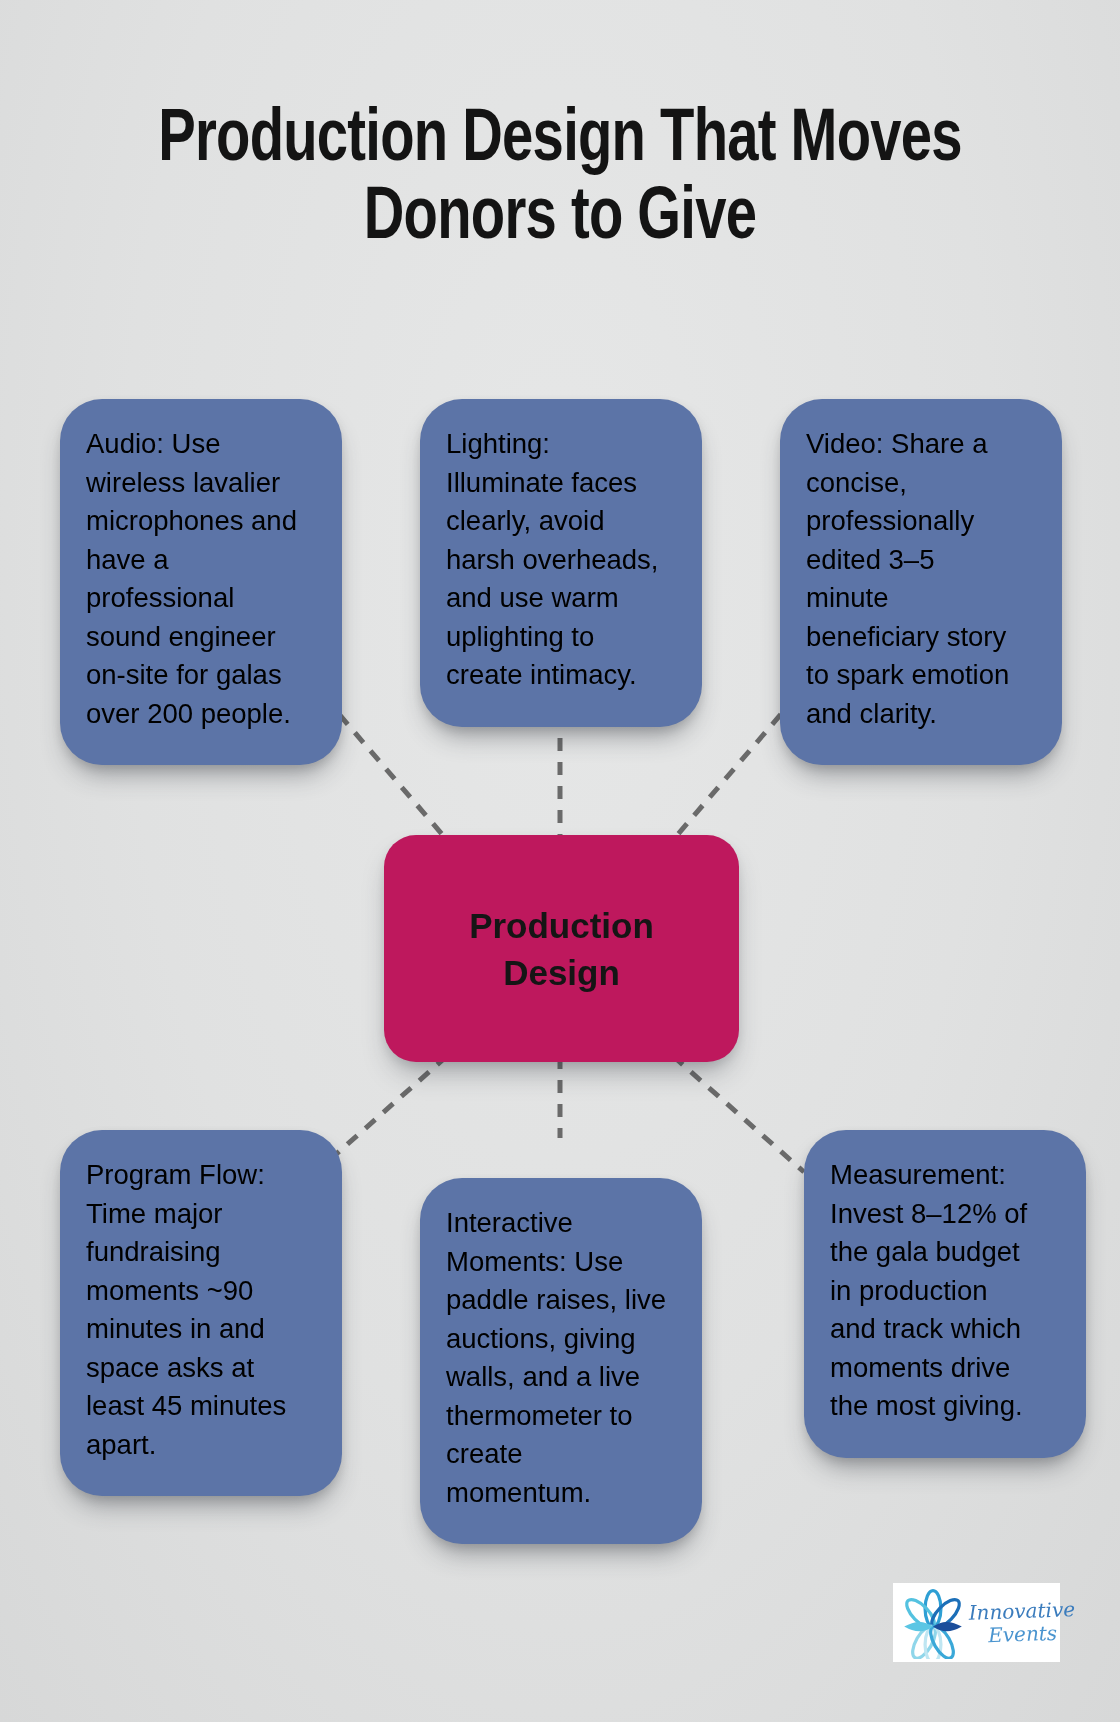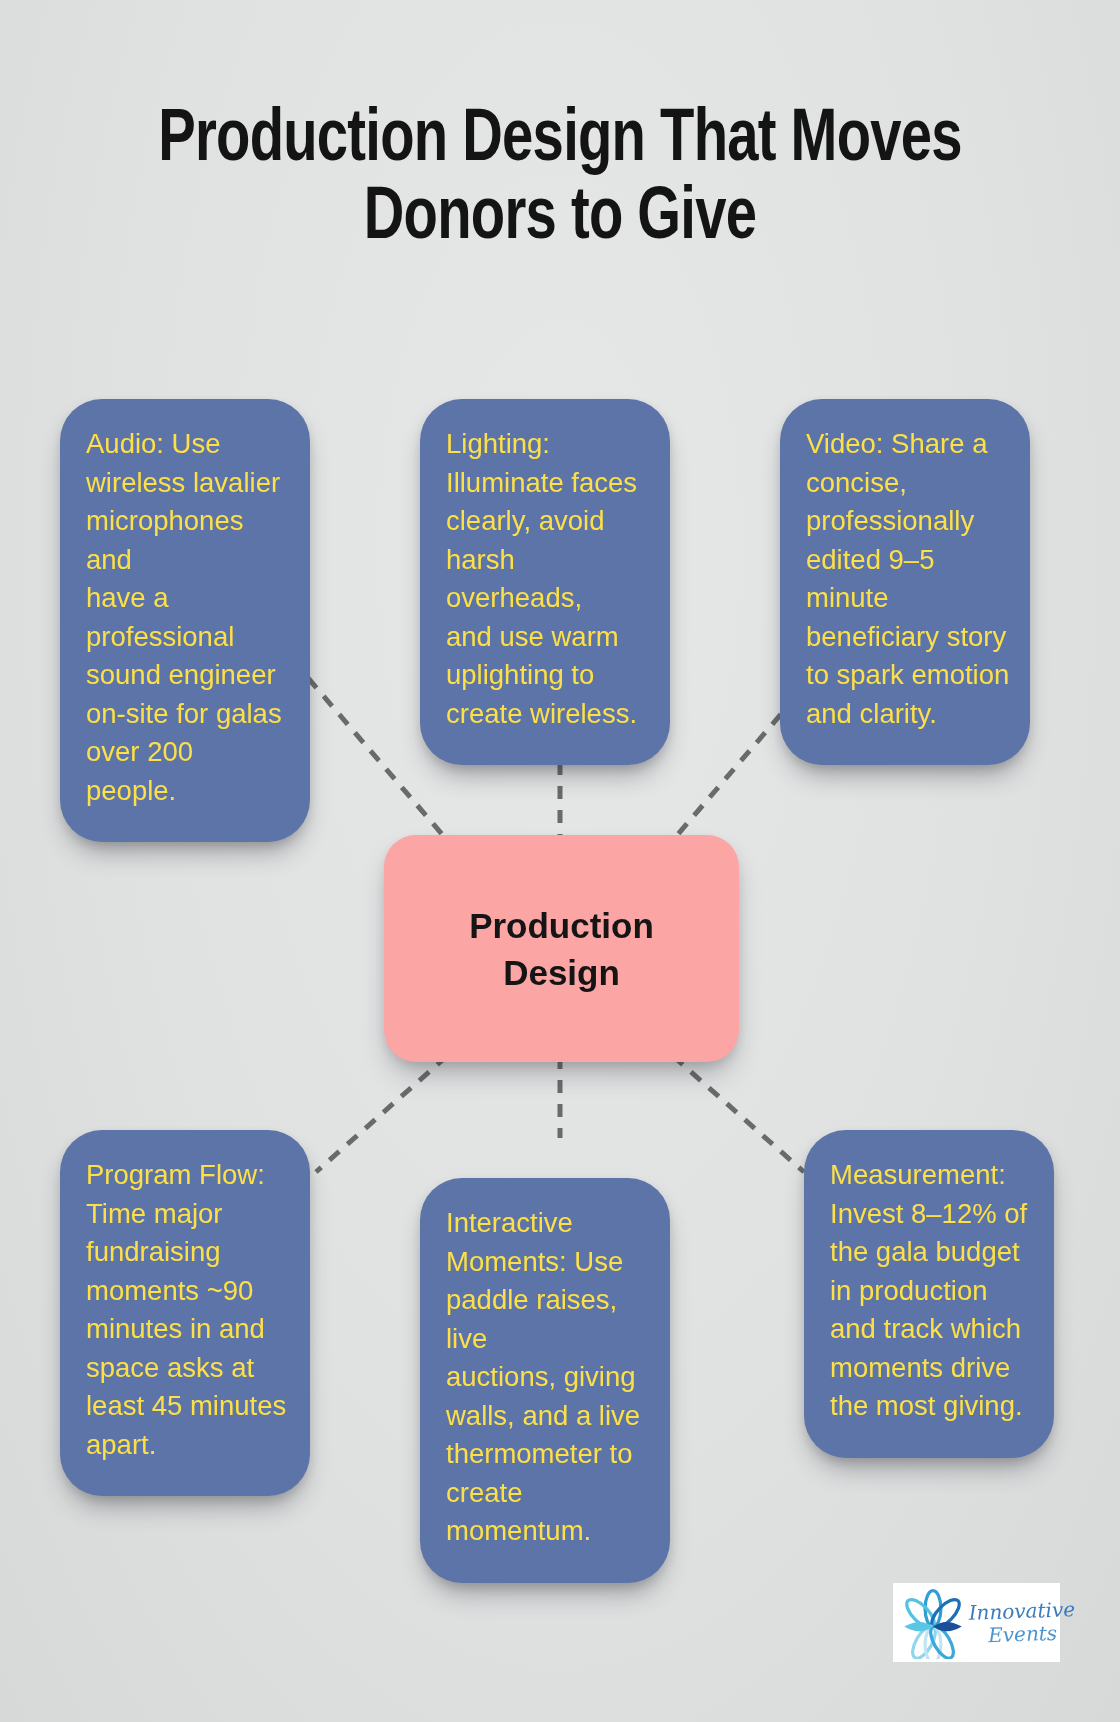--- a/index.html
+++ b/index.html
@@ -28,42 +28,42 @@
 
   svg.connectors {
     position: absolute;
     left: 0; top: 0;
     width: 1120px; height: 1722px;
     z-index: 1;
   }
 
   .node-box {
     position: absolute;
-    width: 250px;
+    width: 282px;
     background: #5c74a7;
     border-radius: 42px;
     padding: 26px 20px 32px 26px;
-    color: #fde047;
+    color: #000000;
     font-size: 27.5px;
     line-height: 38.5px;
     z-index: 2;
     box-shadow: 0 16px 26px -8px rgba(50,55,65,0.45), 0 4px 10px rgba(0,0,0,0.10);
   }
   .pos-top-left     { left: 60px;  top: 399px; }
   .pos-top-mid      { left: 420px; top: 399px; }
   .pos-top-right    { left: 780px; top: 399px; }
   .pos-bottom-left  { left: 60px;  top: 1130px; }
   .pos-bottom-mid   { left: 420px; top: 1130px; margin-top: 48px; }
   .pos-bottom-right { left: 780px; top: 1130px; margin-left: 24px; }
 
   .center-card {
     position: absolute;
     left: 384px; top: 835px;
     width: 355px; height: 227px;
-    background: #fca5a5;
+    background: #be185d;
     border-radius: 32px;
     z-index: 3;
     display: flex;
     align-items: center;
     justify-content: center;
     box-shadow: 0 16px 28px -8px rgba(50,55,65,0.40), 0 4px 10px rgba(0,0,0,0.08);
   }
   .center-card .label {
     font-size: 35px;
     line-height: 47px;
@@ -122,27 +122,27 @@
 on-site for galas
 over 200 people.</span>
 </div>
 <div class="node-box pos-top-mid">
   <span class="pre">Lighting:
 Illuminate faces
 clearly, avoid
 harsh overheads,
 and use warm
 uplighting to
-create wireless.</span>
+create intimacy.</span>
 </div>
 <div class="node-box pos-top-right">
   <span class="pre">Video: Share a
 concise,
 professionally
-edited 9–5
+edited 3–5
 minute
 beneficiary story
 to spark emotion
 and clarity.</span>
 </div>
 <div class="node-box pos-bottom-left">
   <span class="pre">Program Flow:
 Time major
 fundraising
 moments ~90

